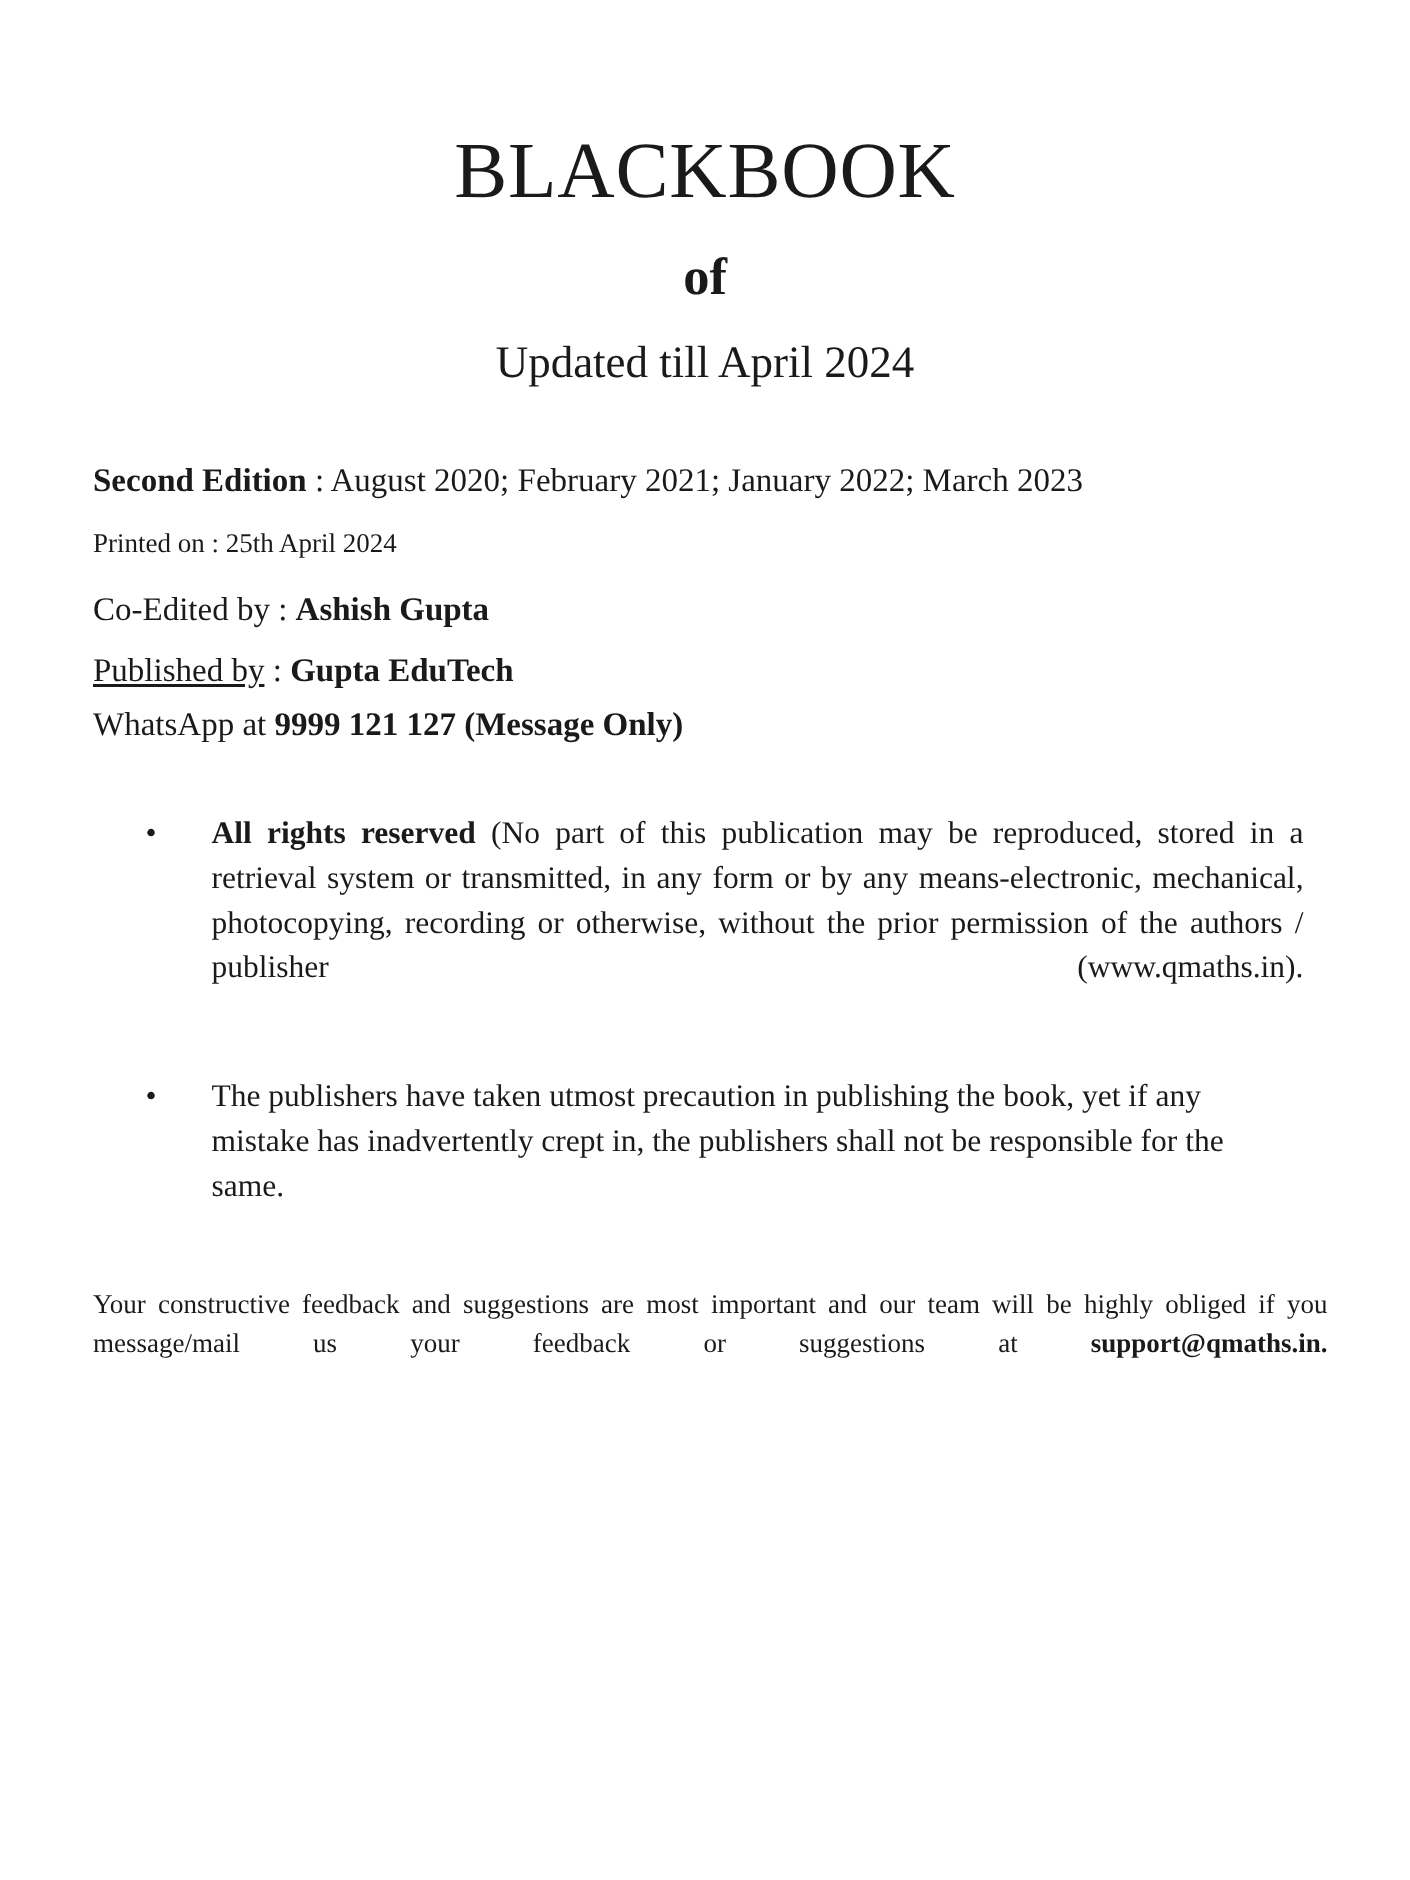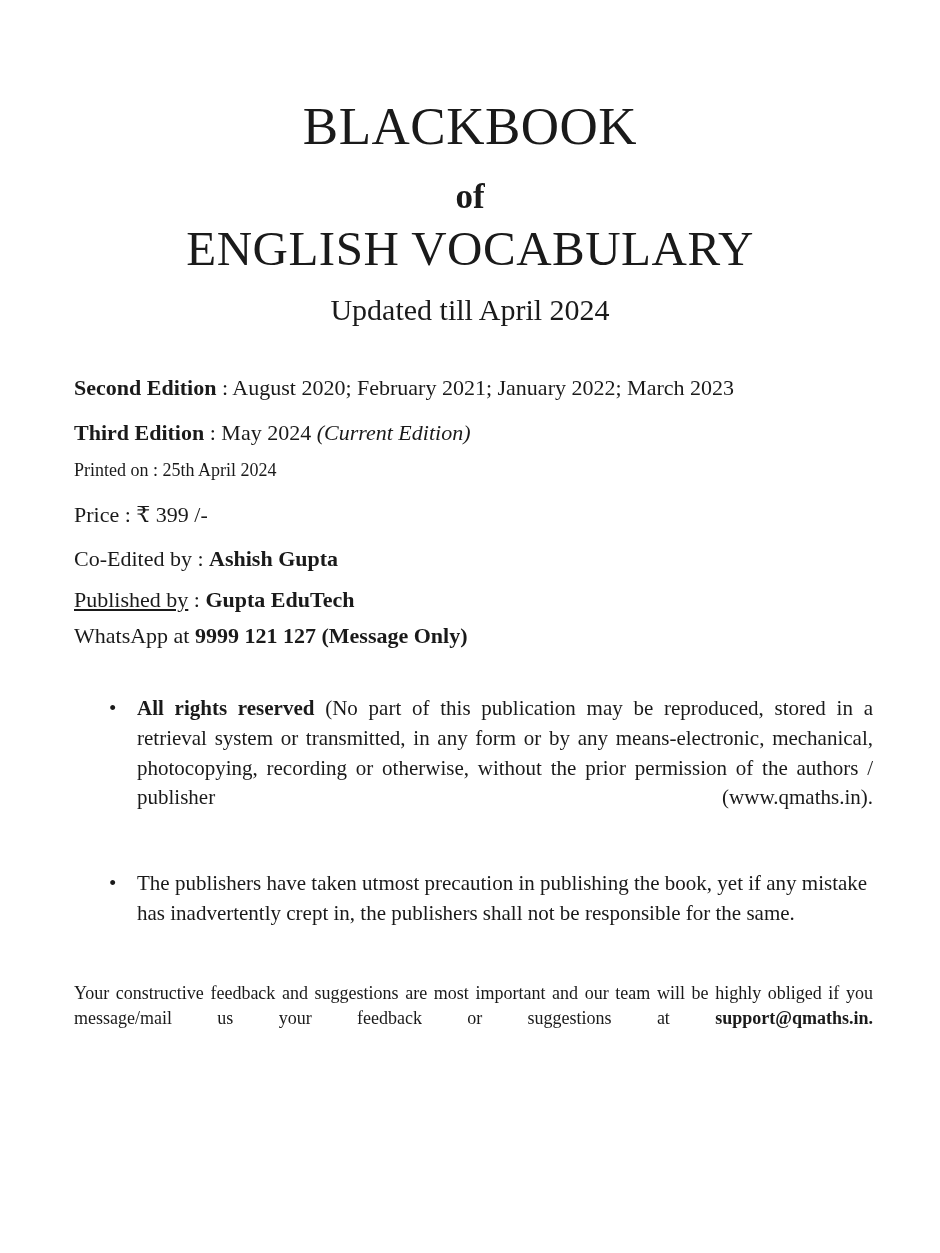--- a/index.html
+++ b/index.html
@@ -12,21 +12,21 @@
     height: 1253px;
     font-family: "Liberation Serif", "DejaVu Serif", serif;
     color: #1a1a1a;
     position: relative;
     overflow: hidden;
   }
   .page {
     width: 940px;
     height: 998px;
     box-sizing: border-box;
-    padding: 12px;
+    padding: 0;
     position: relative;
   }
 
   
   .title-block {
     text-align: center;
     padding-top: 86px;
   }
   .title-main {
     font-size: 53px;
@@ -102,21 +102,21 @@
   }
   .bullet .dot {
     position: absolute;
     left: 0;
     top: 0;
     font-size: 21px;
     line-height: 1.42;
   }
   .bullet.justify p { text-align: justify; }
   .bullet p {
-    margin: 0;
+    margin: 16px;
     text-align: left;
   }
   .bullet.justify p::after {
     content: "";
     display: inline-block;
     width: 100%;
   }
 
   
   .closing {
@@ -134,40 +134,33 @@
   }
 </style>
 </head>
 <body>
 
 <div class="page">
 
   <div class="title-block">
     <div class="title-main">BLACKBOOK</div>
     <div class="title-of">of</div>
-    <div class="title-sub">ENGLISH VOCABULARY</div>
     <div class="title-updated">Updated till April 2024</div>
   </div>
 
   <div class="meta-block">
 
 
     <div class="meta-line">
       <span class="lbl-bold">Second Edition</span><span> : </span><span>August 2020; February 2021; January 2022; March 2023</span>
     </div>
 
-    <div class="meta-line tight">
-      <span class="lbl-bold">Third Edition</span><span> : </span><span>May 2024 </span><span class="val-italic">(Current Edition)</span>
-    </div>
 
     <div class="printed-line">Printed on : 25th April 2024</div>
 
-    <div class="meta-line">
-      <span>Price</span><span> : </span><span>₹ 399 /-</span>
-    </div>
 
     <div class="meta-line tight">
       <span>Co-Edited by</span><span> : </span><span class="val-bold">Ashish Gupta</span>
     </div>
 
     <div class="meta-line tight">
       <span class="lbl-underline">Published by</span><span> : </span><span class="val-bold">Gupta EduTech</span>
     </div>
 
 

